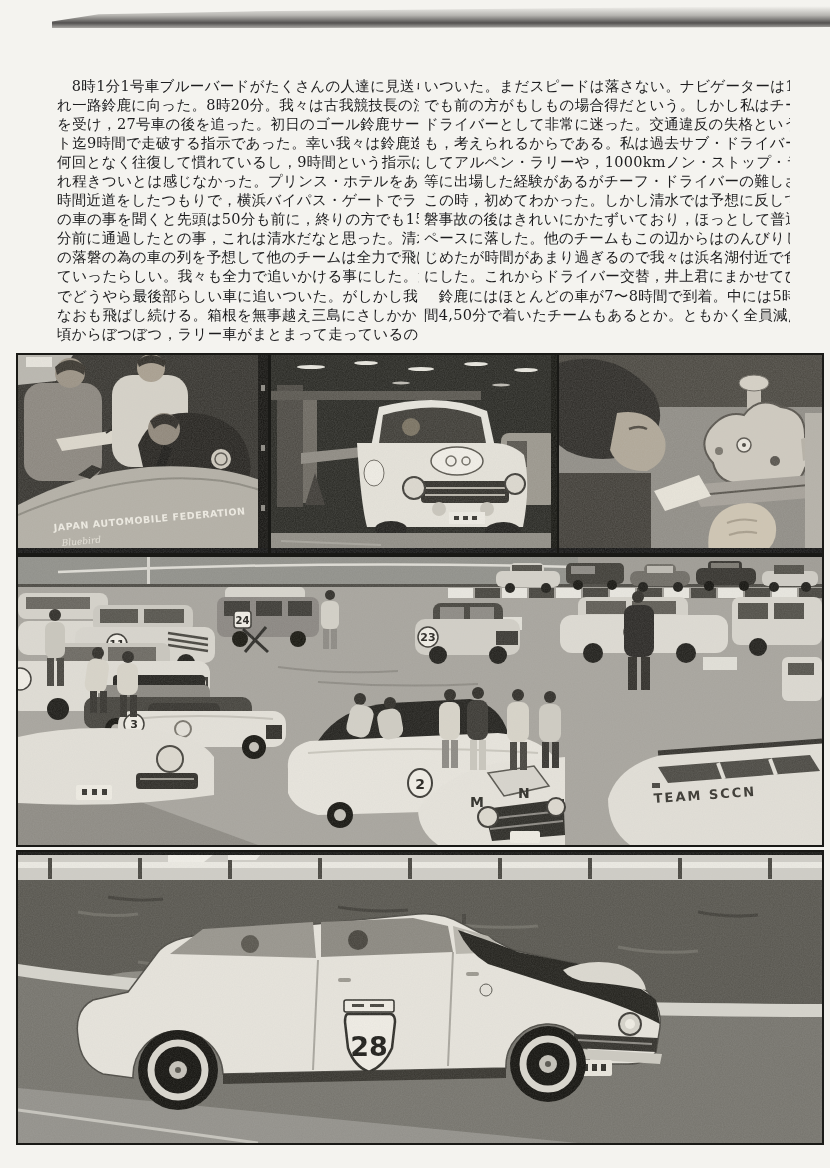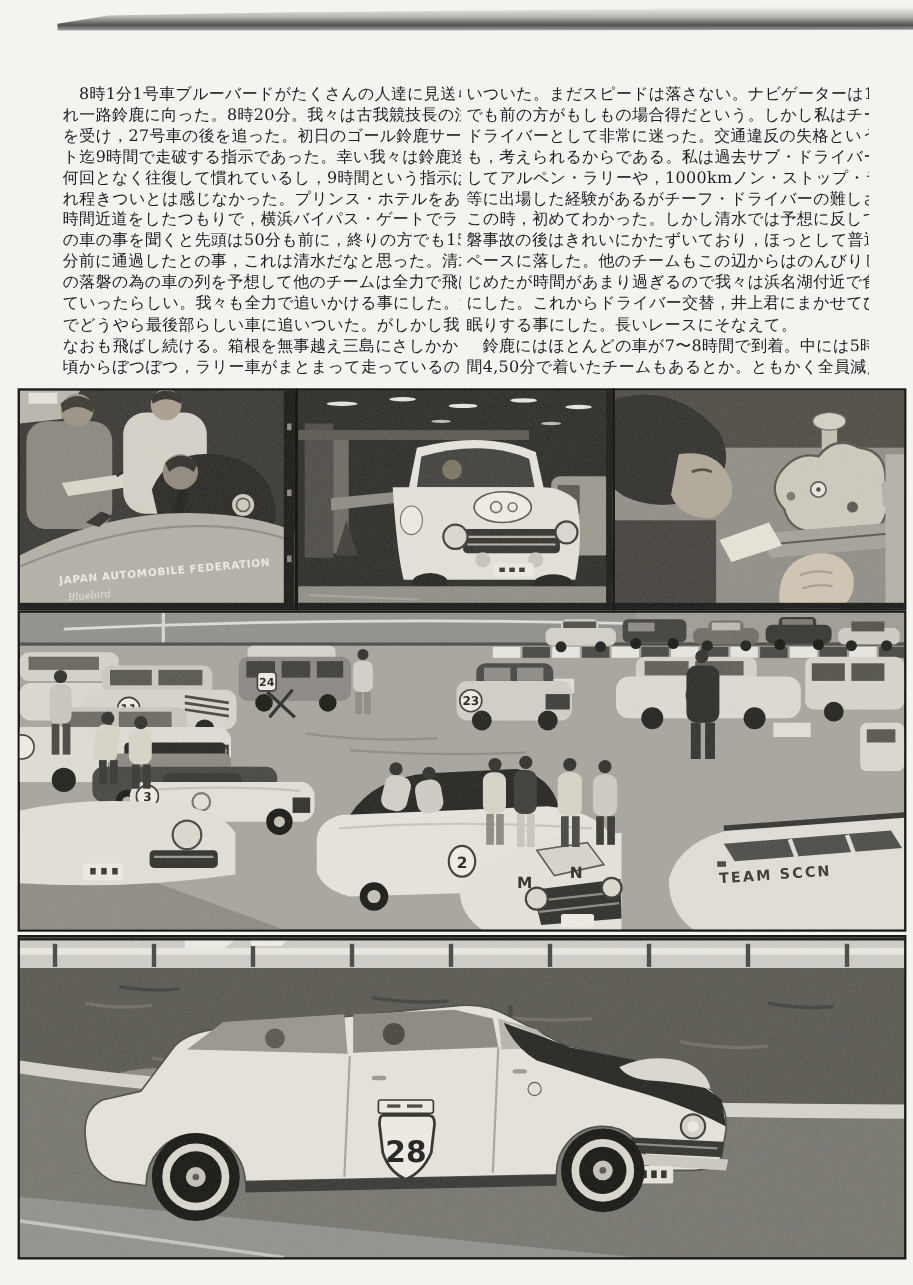--- a/index.html
+++ b/index.html
@@ -45,21 +45,20 @@
       <div class="tline">でも前の方がもしもの場合得だという。しかし私はチーフ・</div>
       <div class="tline">ドライバーとして非常に迷った。交通違反の失格という事</div>
       <div class="tline">も，考えられるからである。私は過去サブ・ドライバーと</div>
       <div class="tline">してアルペン・ラリーや，1000kmノン・ストップ・ラリー</div>
       <div class="tline">等に出場した経験があるがチーフ・ドライバーの難しさが</div>
       <div class="tline">この時，初めてわかった。しかし清水では予想に反して落</div>
       <div class="tline">磐事故の後はきれいにかたずいており，ほっとして普通の</div>
       <div class="tline">ペースに落した。他のチームもこの辺からはのんびりしは</div>
       <div class="tline">じめたが時間があまり過ぎるので我々は浜名湖付近で食事</div>
       <div class="tline">にした。これからドライバー交替，井上君にまかせてひと</div>
-      <div class="tline">眠りする事にした。長いレースにそなえて。</div>
       <div class="tline">　鈴鹿にはほとんどの車が7〜8時間で到着。中には5時</div>
       <div class="tline">間4,50分で着いたチームもあるとか。ともかく全員減点0</div>
     </div>
 
   <div class="photo" style="left:18px;top:355px;width:250px;height:198px;">
   <svg width="250" height="198" viewBox="0 0 250 198">
     <defs>
           <filter id="gA">
             <feTurbulence type="fractalNoise" baseFrequency="0.9" numOctaves="2"></feTurbulence>
       <feColorMatrix type="matrix" values="0 0 0 0 .55 0 0 0 0 .55 0 0 0 0 .53 0 0 0 .22 0"></feColorMatrix>

